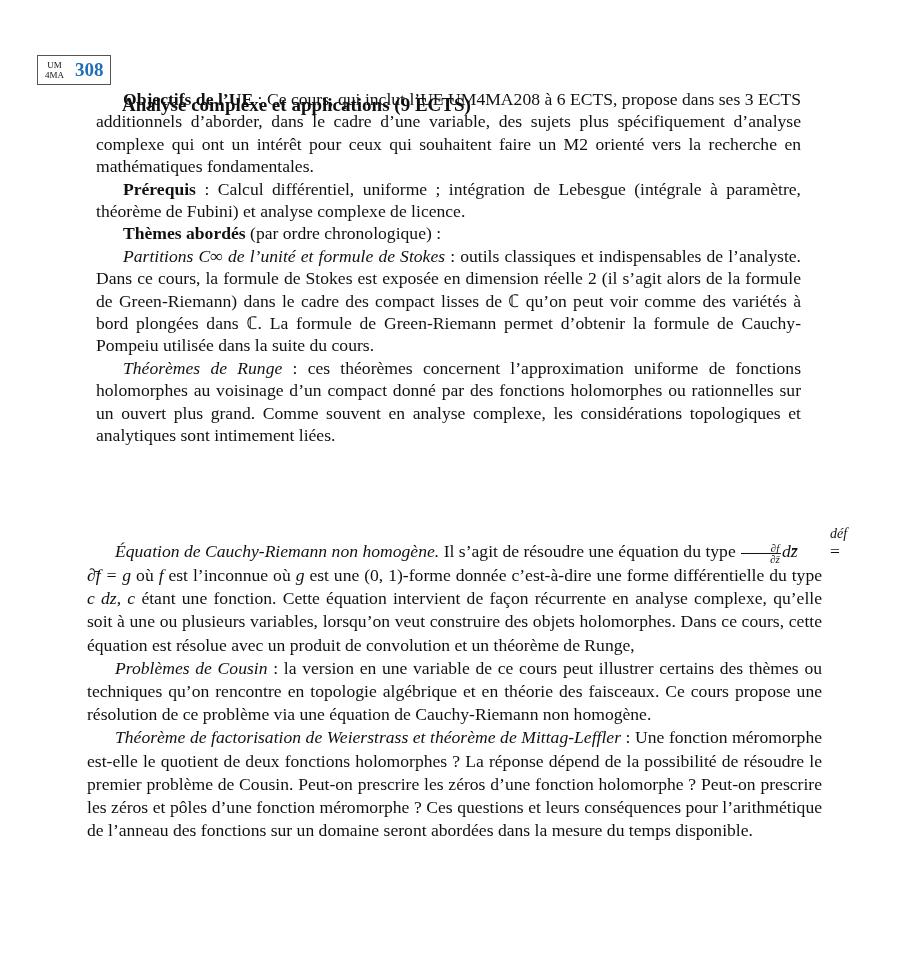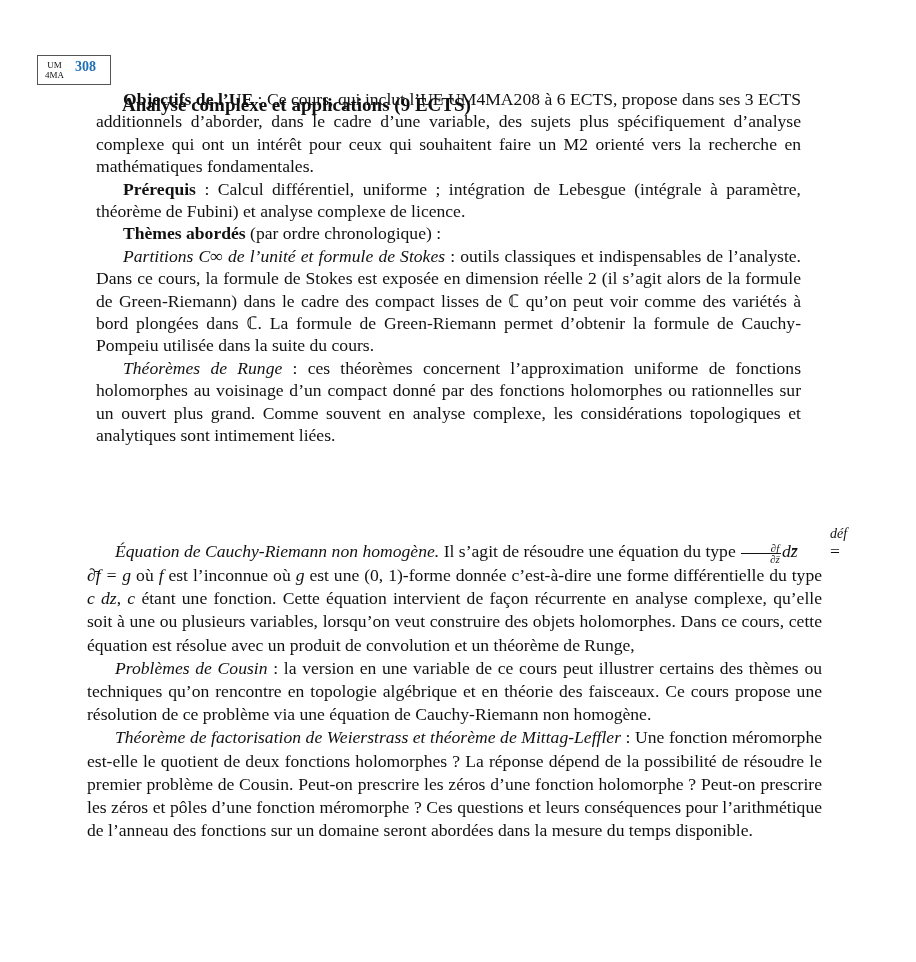--- a/index.html
+++ b/index.html
@@ -14,21 +14,21 @@
     .code-box {
       position: absolute; left: 37px; top: 55px; width: 74px; height: 30px;
       border: 1px solid #555; box-sizing: border-box; background: #fff;
     }
     .code-prefix {
       position: absolute; left: 7px; top: 4px; font-size: 9px; line-height: 10px;
       text-align: center; font-family: "Liberation Serif", serif;
     }
     .code-prefix span { display: block; }
     .code-number {
-      position: absolute; left: 37px; top: 3px; font-size: 14px; font-weight: bold;
+      position: absolute; left: 37px; top: 3px; font-size: 19px; font-weight: bold;
       color: #1f6fb5; font-family: "Liberation Serif", serif;
     }
     .ue-title {
       position: absolute; left: 122px; top: 57px; font-size: 19px; font-weight: bold;
       font-family: "Liberation Serif", serif;
       margin-top: 37px;
     }
 
     .block {
       position: absolute; left: 96px; width: 705px;

